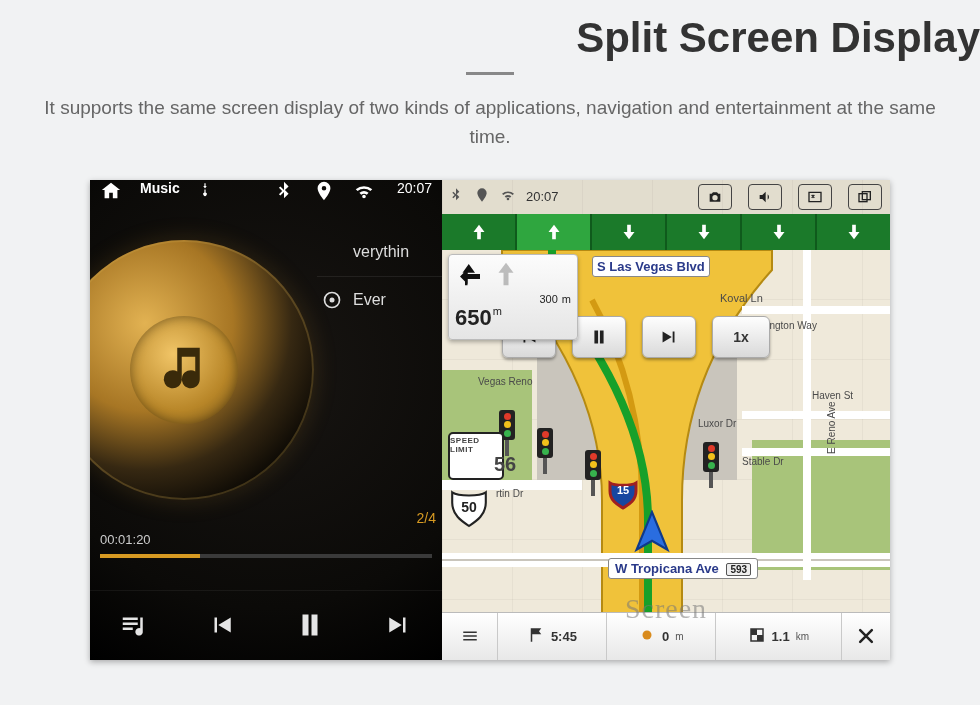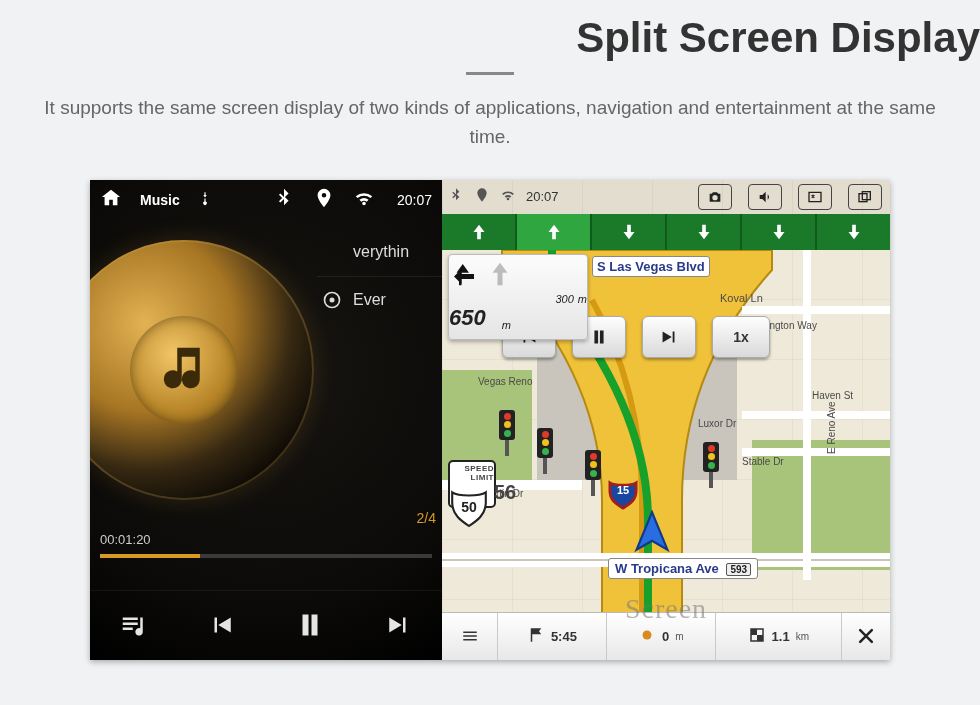--- a/index.html
+++ b/index.html
@@ -48,22 +48,21 @@
     width: 352px;
     height: 100%;
     background: radial-gradient(circle at 50% 40%, #181512 0%, #0b0a08 70%, #000 100%);
     color: #eee;
     position: relative;
     overflow: hidden;
   }
   .m-status {
     height: 40px;
     display: flex;
-    align-items: center;
-    padding: 8px 10px;
+    padding: 0 10px;
     gap: 18px;
     font-size: 14px;
     color: #fff;
   }
   .m-status .spacer { flex: 1; }
   .m-status svg { width: 22px; height: 22px; fill: #fff; }
   .m-status .usb svg { width: 14px; height: 18px; }
   .m-status .time { font-size: 14px; margin-left: 4px; }
   .music-body {
     position: relative;
@@ -160,27 +159,26 @@
   .lane-bar .cell{
     flex:1; display:flex; align-items:center; justify-content:center;
     background:#1b7a2a; border-right:2px solid #0f5a1c;
   }
   .lane-bar .cell.active{ background:#2fa63f; }
   .lane-bar .cell:last-child{ border-right:none; }
   .lane-bar svg{ width:22px; height:22px; fill:#fff; }
 
   
   .instr {
-    position:absolute; top:74px; left:6px; width:140px;
+    position:absolute; top:74px; left:6px; width:130px;
     background:linear-gradient(#fcfcfc,#e5e5e5);
     border:1px solid #bbb; border-radius:4px;
     box-shadow:0 2px 4px rgba(0,0,0,.3);
-    z-index:17; padding:4px 0 8px;
+    z-index:17; padding:4px 6px 8px;
     color:#222;
-    font-style:italic;
   }
   .instr .r1{ display:flex; align-items:center; gap:6px;}
   .instr .r1 svg{ width:30px; height:30px; fill:#111;}
   .instr .small{ font-size:11px; }
   .instr .big{ font-size:22px; font-weight:700;}
 
   
   .street-top {
     position:absolute; top:76px; left:150px;
     background:#fff; border:1px solid #888; border-radius:3px;
@@ -197,23 +195,23 @@
     background:linear-gradient(#fefefe,#d9d9d9);
     border:1px solid #aaa; box-shadow:0 2px 3px rgba(0,0,0,.35);
     display:flex; align-items:center; justify-content:center;
     font-weight:700; color:#333; font-size:14px;
   }
   .dvr .b svg{ width:22px; height:22px; fill:#222; }
   .dvr .b.wide{ width:58px; }
 
   
   .speed {
-    position:absolute; top:252px; left:6px; width:48px;
+    position:absolute; top:252px; left:6px; width:56px;
     background:#fff; border:2px solid #222; border-radius:5px;
-    text-align:right; padding:2px 0 4px; z-index:16;margin-top:28px;
+    text-align:left; padding:2px 0 4px; z-index:16;
   }
   .speed .lbl{ font-size:8px; font-weight:700; letter-spacing:.5px; }
   .speed .val{ font-size:20px; font-weight:800; line-height:1;padding-left:44px; }
 
   .shield {
     position:absolute; top:306px; left:6px; width:42px; height:42px; z-index:16;
   }
   .shield svg{ width:42px; height:42px; }
   .shield .num{ position:absolute; inset:0; display:flex; align-items:center; justify-content:center;
     font-size:14px; font-weight:800; color:#fff;}
@@ -478,21 +476,21 @@
         <span style="opacity:.25">
           <svg viewBox="0 0 24 24">
               <path d="M12 3 6 11h4v10h4V11h4z"></path>
             </svg>
         </span>
       </div>
       <div style="display:flex;align-items:baseline;gap:4px;justify-content:flex-end">
         <span class="small">300</span>
         <span class="small">m</span>
       </div>
-      <div style="display:flex;align-items:flex-end;gap:16px">
+      <div style="display:flex;align-items:flex-start;gap:1px">
         <span class="big">650</span>
         <span class="small">m</span>
       </div>
     </div>
 
     <div class="street-top">S Las Vegas Blvd</div>
 
     <div class="dvr">
       <div class="b">
           <svg viewBox="0 0 24 24">

